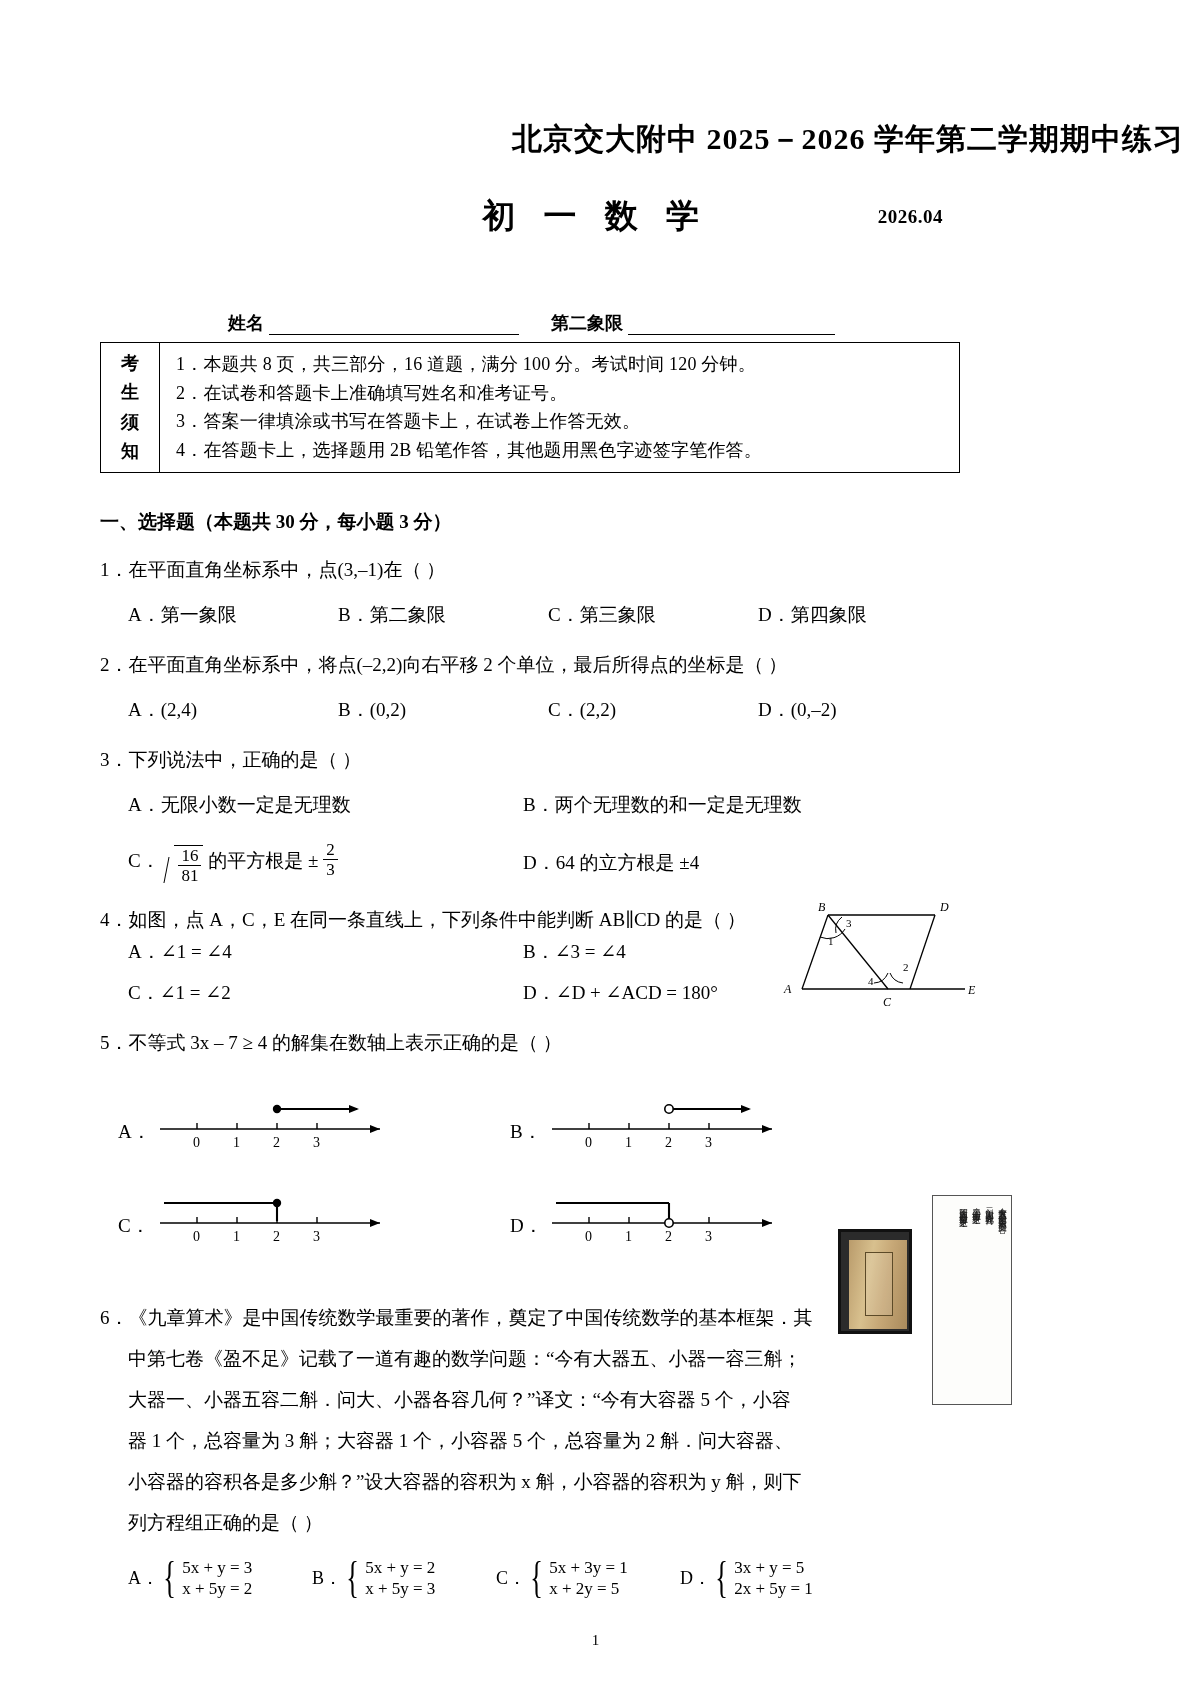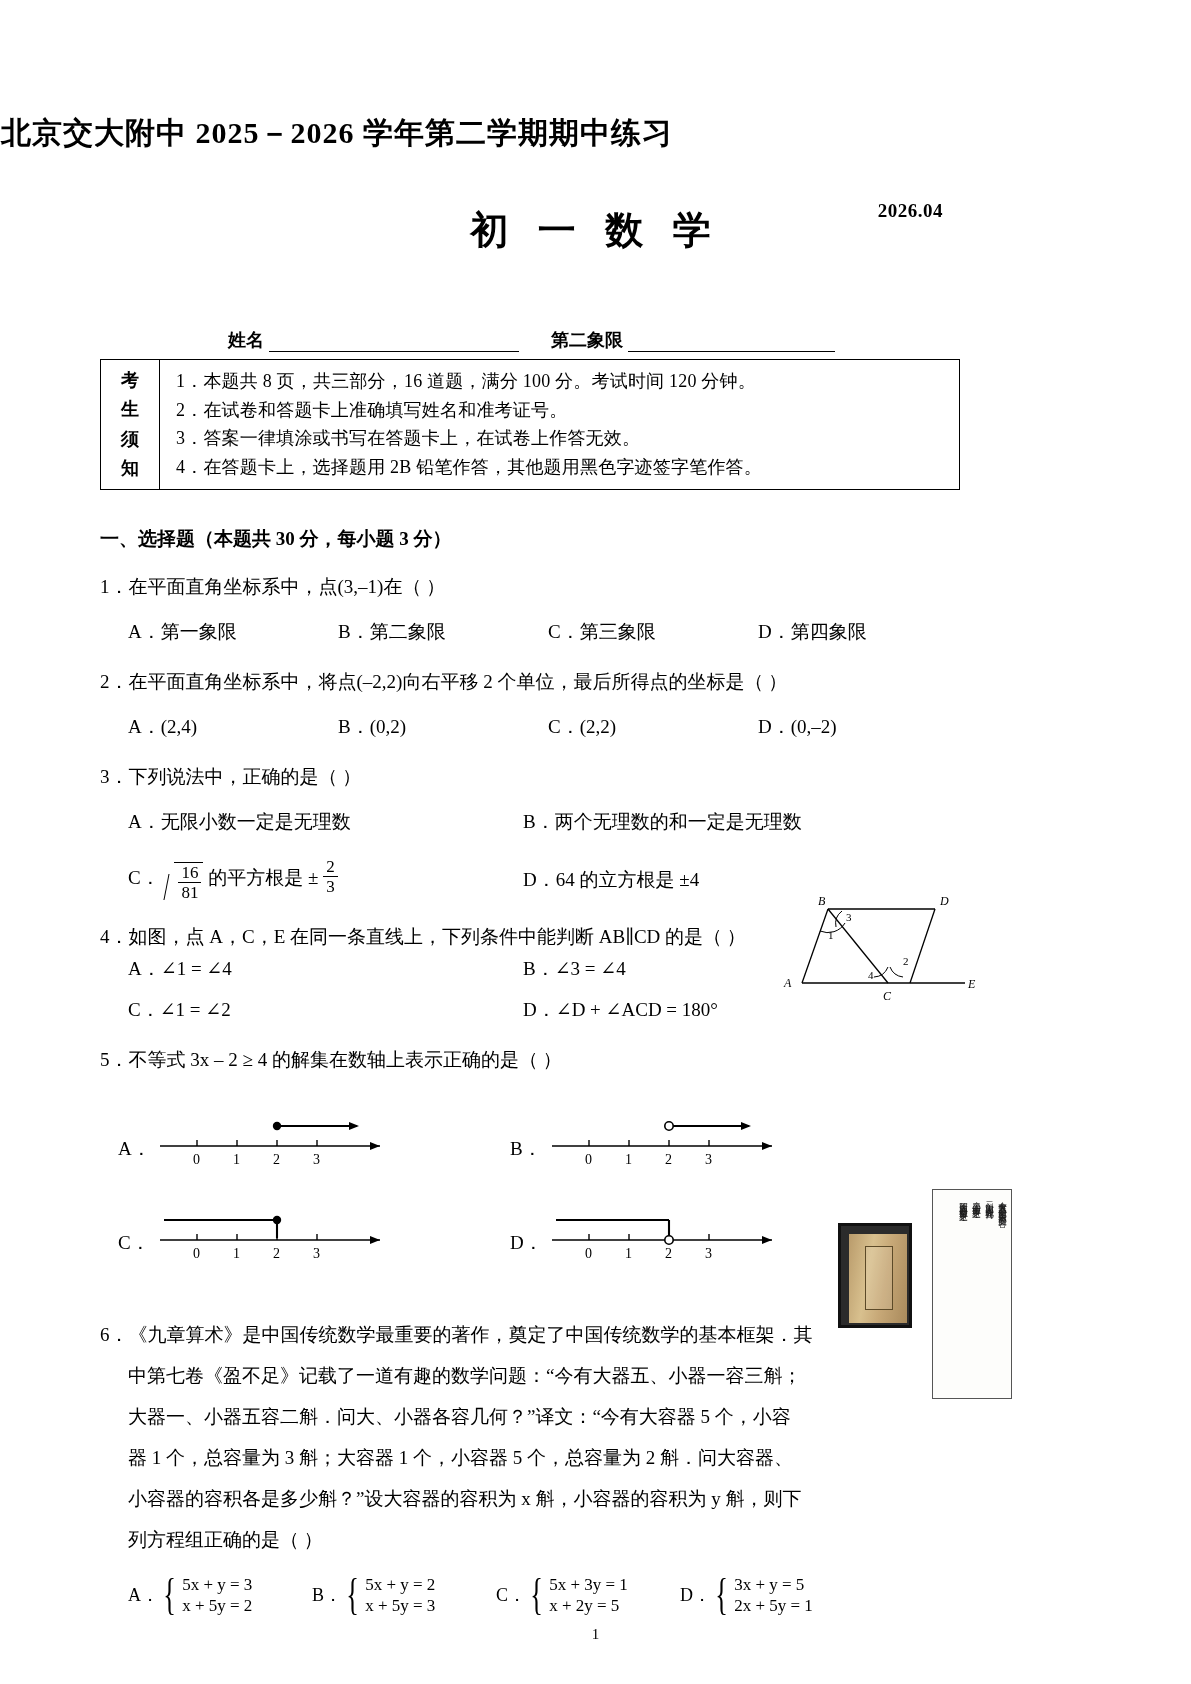--- a/index.html
+++ b/index.html
@@ -7,38 +7,37 @@
     width:1191px; height:1684px;
     font-family:"Liberation Serif","DejaVu Serif",serif;
     color:#000;
     position:relative;
     overflow:hidden;
   }
   .page{ position:relative; width:1191px; height:1684px; padding:0; box-sizing:border-box;}
 
   
   .title-main{
-    text-align:left;
+    text-align:right;
     font-size:30px;
     font-weight:bold;
     letter-spacing:1px;
-    margin:1px;
+    margin:7px;
     padding-top:112px;
   }
   .subject-row{
     position:relative;
     margin-top:34px;
     text-align:center;
   }
   .subject{
-    font-size:38px;
+    font-size:33px;
     font-weight:bold;
     letter-spacing:10px;
     display:inline-block;
-    margin-top:17px;
   }
   .date{
     position:absolute;
     right:248px;
     top:12px;
     font-size:19px;
     font-weight:bold;
     letter-spacing:0.5px;
     text-align:center;
   }
@@ -357,21 +356,21 @@
       <text x="198" y="101" font-size="12" font-style="italic" font-family="Liberation Serif, serif">E</text>
       <text x="58" y="52" font-size="11" font-family="Liberation Serif, serif">1</text>
       <text x="133" y="78" font-size="11" font-family="Liberation Serif, serif">2</text>
       <text x="76" y="34" font-size="11" font-family="Liberation Serif, serif">3</text>
       <text x="98" y="92" font-size="11" font-family="Liberation Serif, serif">4</text>
     </svg>
   </div>
 
   <div class="q" style="margin-top:4px;">
     <div class="q-stem">
-      <span>5．</span><span>不等式 3x – 2 ≥ 4 的解集在数轴上表示正确的是（    ）</span>
+      <span>5．</span><span>不等式 3x – 7 ≥ 4 的解集在数轴上表示正确的是（    ）</span>
     </div>
   </div>
 
   <div class="nl-wrap">
 
     <div class="nl-item" style="left:18px; top:18px;">
       <div class="nl-label">A．</div>
       <svg width="250" height="72" viewBox="0 0 250 72">
         <line x1="8" y1="44" x2="228" y2="44" stroke="#000" stroke-width="1.4"></line>
         <polygon points="228,44 218,40 218,48" fill="#000"></polygon>

